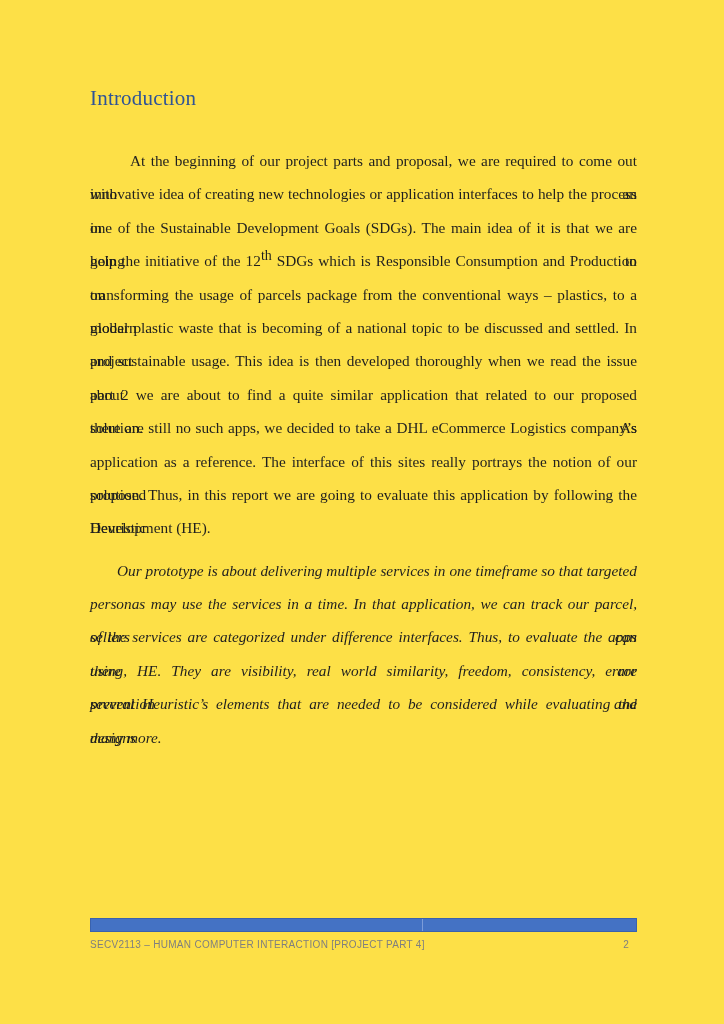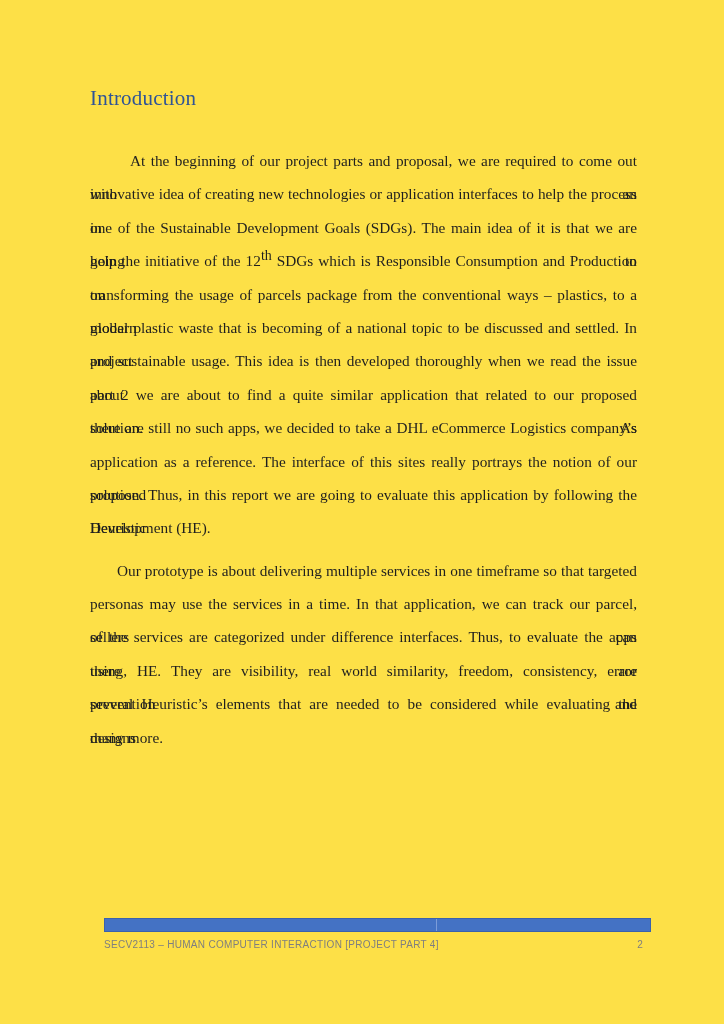--- a/index.html
+++ b/index.html
@@ -34,21 +34,21 @@
   }
   .line.last{
     text-align-last:left;
   }
   .line sup{
     font-size:14px;
     vertical-align:super;
     line-height:0;
   }
   .footer{
-    position:absolute;left:104px;top:918px;width:547px;
+    position:absolute;left:90px;top:918px;width:547px;
   }
   .footer-bar{
     display:flex;
     height:12px;
     background:#4472C4;
     border:1px solid #3A62AD;
   }
   .bar-cell{height:100%;}
   .bar-cell-1{
     width:331px;
@@ -88,21 +88,21 @@
         <div class="line">help the initiative of the 12<sup>th</sup> SDGs which is Responsible Consumption and Production on</div>
         <div class="line">transforming the usage of parcels package from the conventional ways – plastics, to a modern</div>
         <div class="line">global plastic waste that is becoming of a national topic to be discussed and settled. In project</div>
         <div class="line">and sustainable usage. This idea is then developed thoroughly when we read the issue about</div>
         <div class="line">part 2 we are about to find a quite similar application that related to our proposed solution. As</div>
         <div class="line">there are still no such apps, we decided to take a DHL eCommerce Logistics company’s</div>
         <div class="line">application as a reference. The interface of this sites really portrays the notion of our proposed</div>
         <div class="line">solution. Thus, in this report we are going to evaluate this application by following the Heuristic</div>
         <div class="line last">Development (HE).</div>
       </div>
-      <div class="para" style="margin-top: 9px;">
+      <div class="para" style="margin-top: 9px; font-style: italic;">
         <div class="line" style="text-indent: 27px;">Our prototype is about delivering multiple services in one timeframe so that targeted</div>
         <div class="line">personas may use the services in a time. In that application, we can track our parcel, sellers can</div>
         <div class="line">of the services are categorized under difference interfaces. Thus, to evaluate the apps there are</div>
         <div class="line">using, HE. They are visibility, real world similarity, freedom, consistency, error prevention and</div>
         <div class="line">several Heuristic’s elements that are needed to be considered while evaluating the designs</div>
         <div class="line last">many more.</div>
       </div>
     </div>
 
   <div class="footer">

